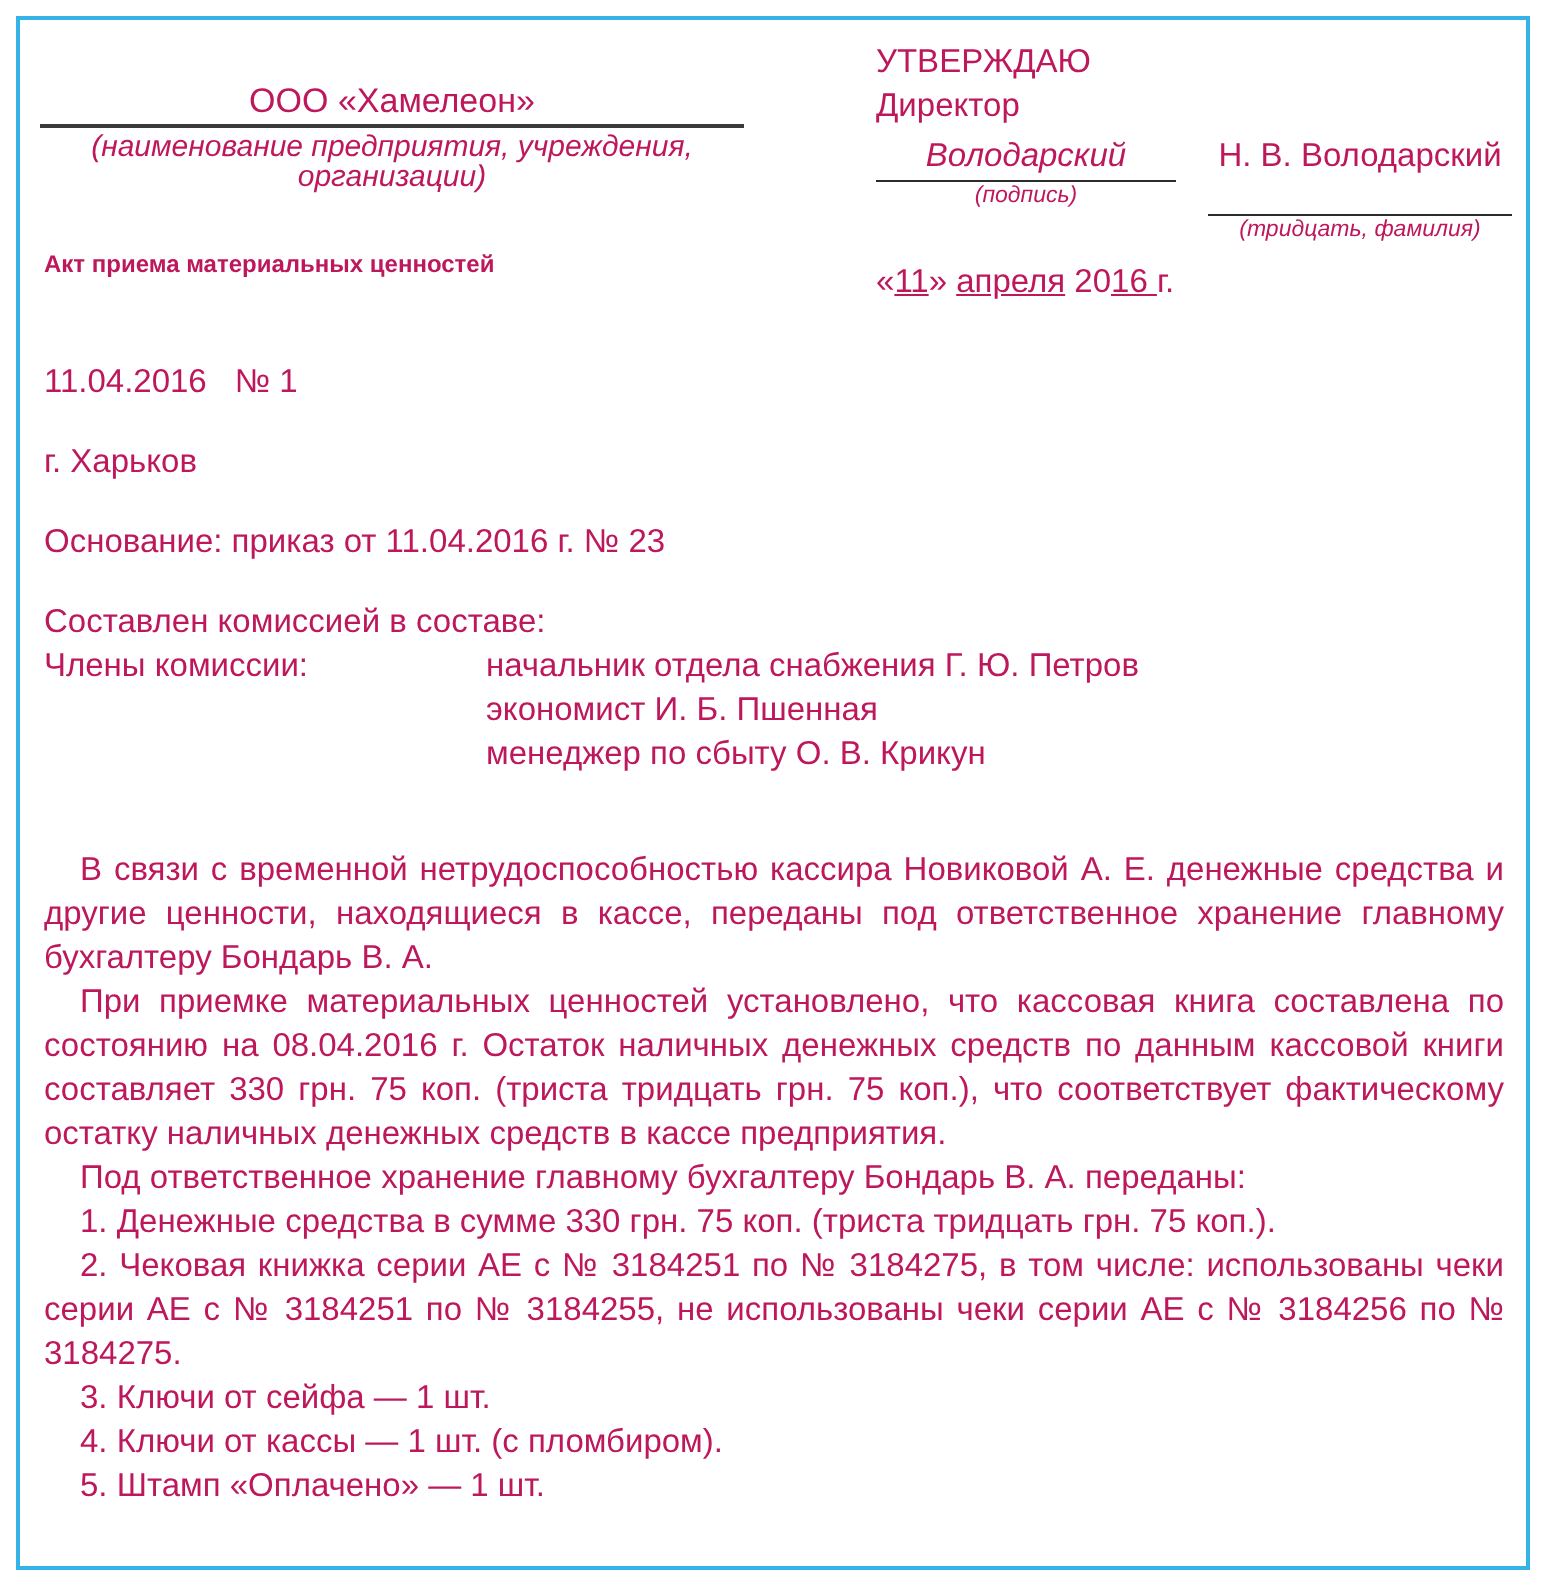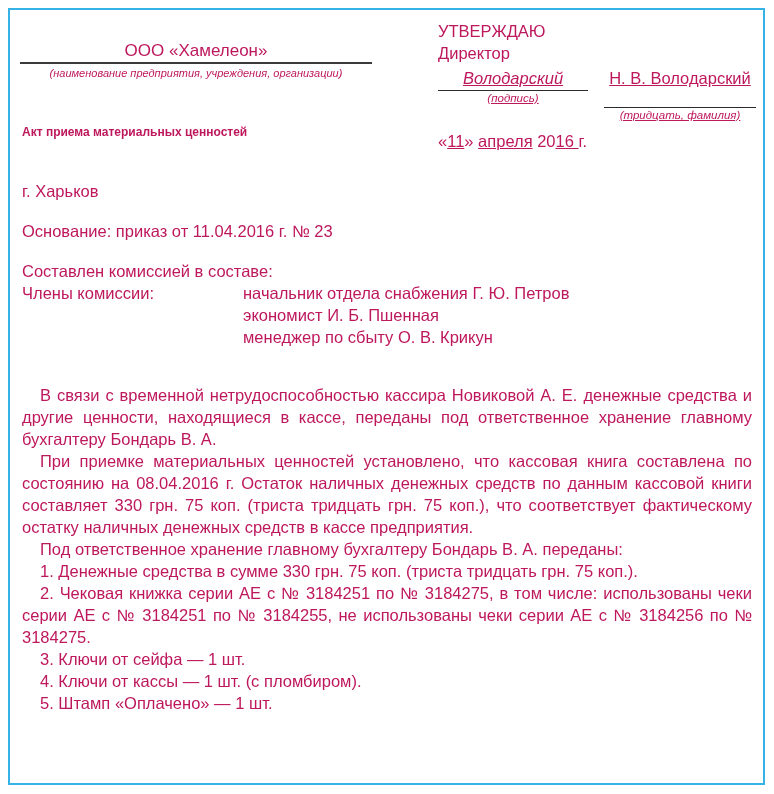--- a/index.html
+++ b/index.html
@@ -29,21 +29,21 @@
   .company-name {
     display: block;
     font-size: 17px;
     line-height: 21px;
     padding-bottom: 1px;
     border-bottom: 2px solid #3a3a3a;
   }
   .company-caption {
     display: block;
     font-style: italic;
-    font-size: 11px;
+    font-size: 15px;
     line-height: 15px;
     margin-top: 2px;
   }
 
   
   .doc-title {
     position: absolute;
     left: 22px; top: 121px;
     font-weight: bold;
     font-size: 12px;
@@ -53,21 +53,21 @@
   
   .approve {
     position: absolute;
     left: 438px; top: 20px;
     width: 318px;
     font-size: 16.5px;
     line-height: 22px;
   }
   .approve-heading { display: block; }
   .approve-position { display: block; }
-  .sig-row { display: flex; margin-top: 3px; text-decoration: underline; }
+  .sig-row { display: flex; margin-top: 3px; }
   .sig-cell { text-align: center; }
   .sig-cell-signature { width: 150px; flex: none; }
   .sig-cell-name { margin-left: 16px; flex: 1; }
   .sig-line {
     display: block;
     border-bottom: 1.5px solid #2b2b2b;
     padding-bottom: 1px;
     font-style: italic;
   }
   .sig-name {
@@ -124,20 +124,21 @@
       </div>
       <div class="sig-cell sig-cell-name">
         <span class="sig-name">Н. В. Володарский</span>
         <span class="sig-caption">(тридцать, фамилия)</span>
       </div>
     </div>
     <div class="date-line"><span>«</span><span class="u">11</span><span>» </span><span class="u">апреля</span><span> 20</span><span class="u">16 </span><span>г.</span></div>
   </div>
 
   <div class="doc-body">
+    <div class="meta-line"><span>11.04.2016</span><span class="doc-no">№ 1</span></div>
     <div class="meta-line">г. Харьков</div>
     <div class="meta-line">Основание: приказ от 11.04.2016 г. № 23</div>
 
     <p class="comm-intro">Составлен комиссией в составе:</p>
     <div class="comm-row">
     </div>
     <div class="comm-row">
       <span class="comm-label">Члены комиссии:</span>
       <span class="comm-value">начальник отдела снабжения Г. Ю. Петров</span>
     </div>

